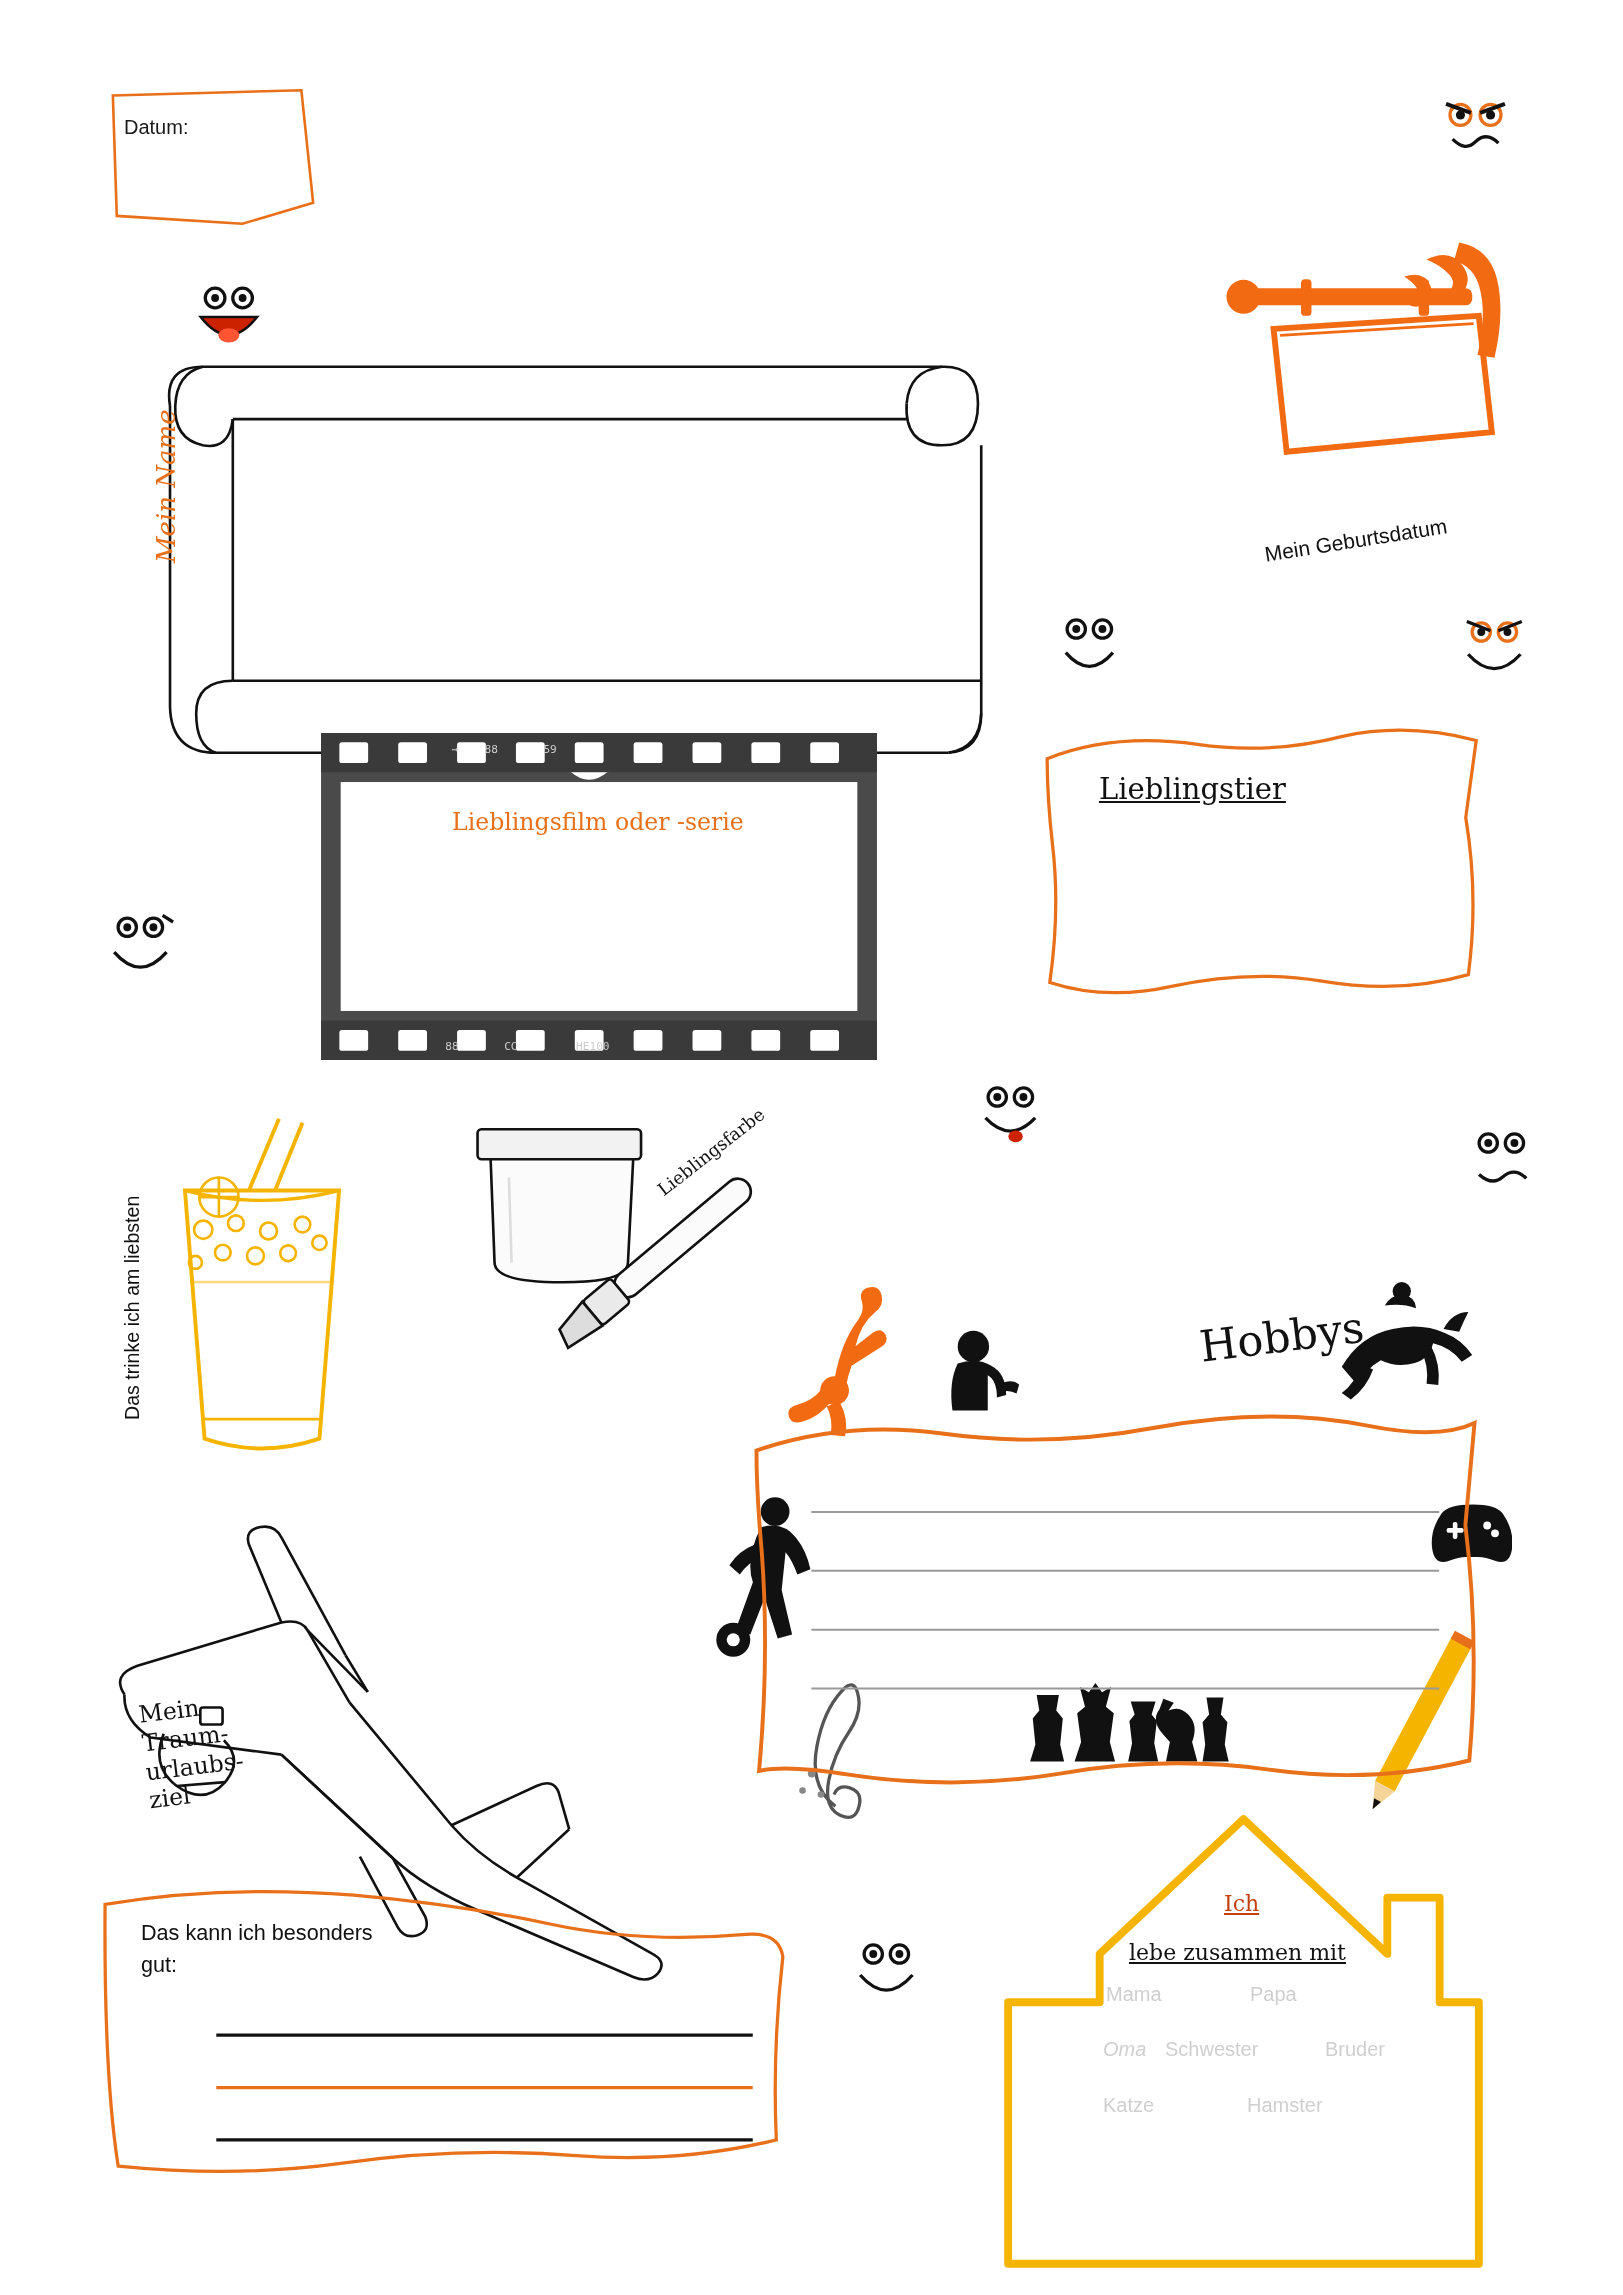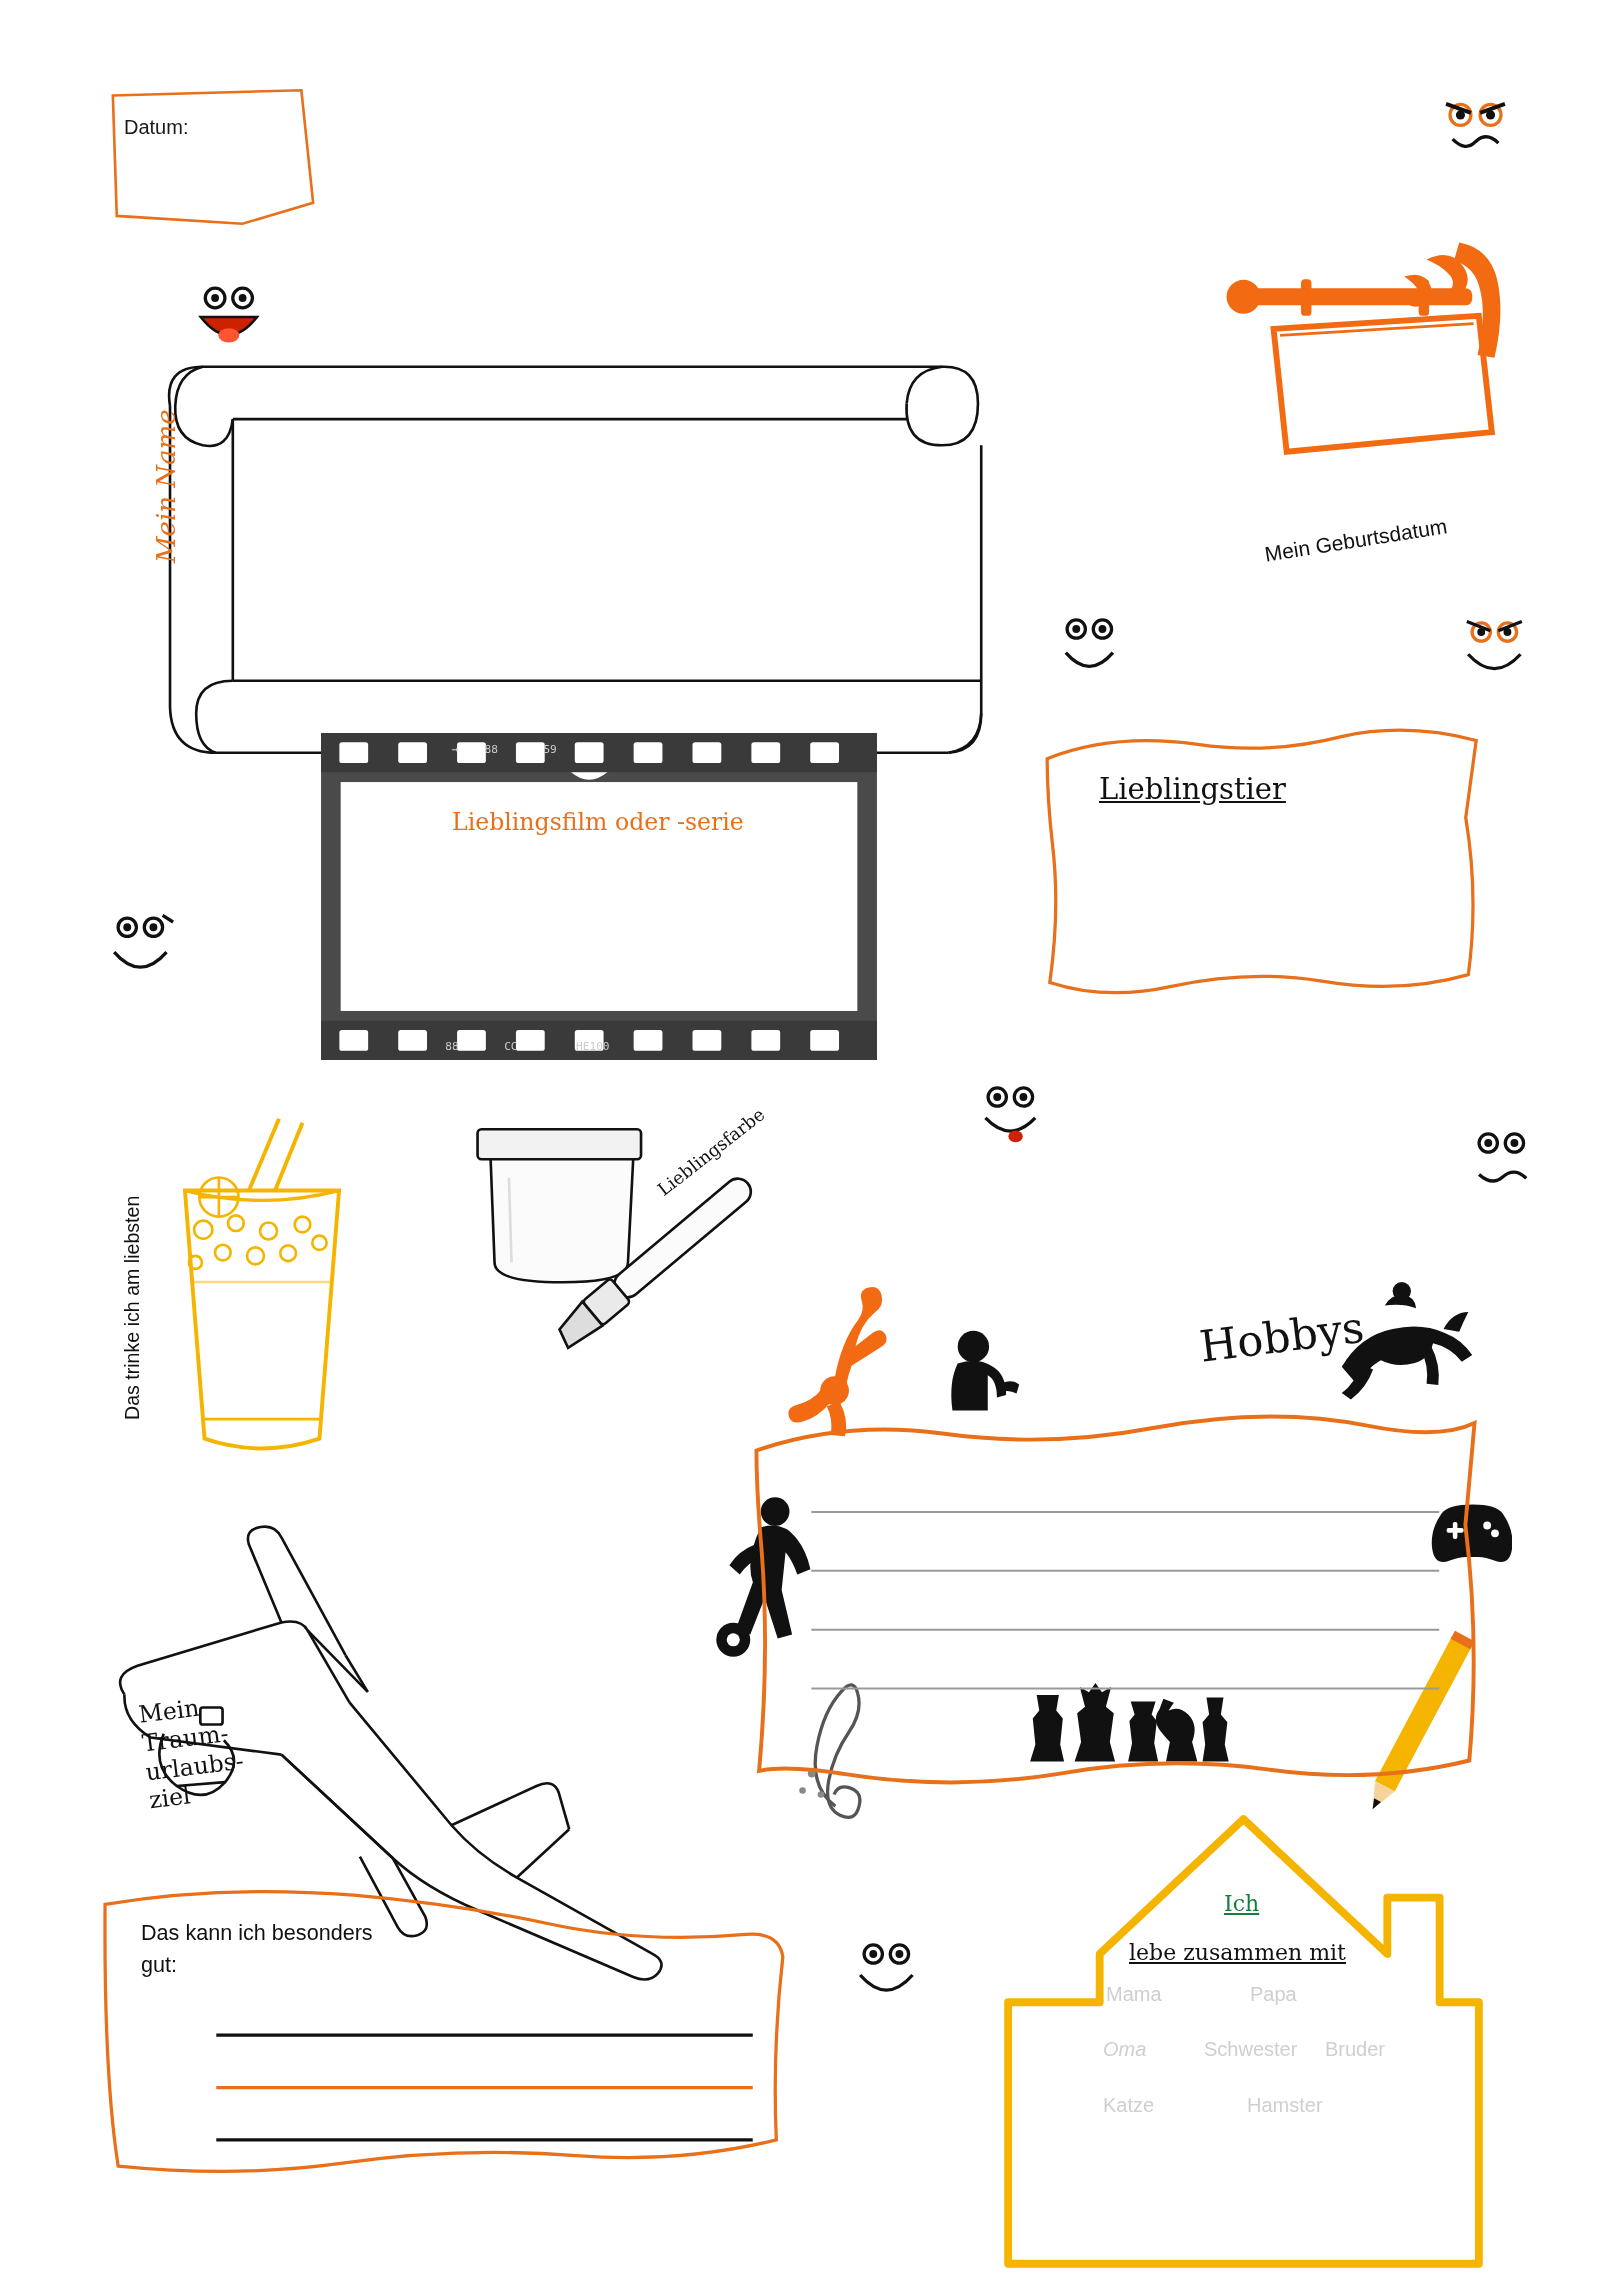--- a/index.html
+++ b/index.html
@@ -159,21 +159,21 @@
     white-space: nowrap;
   }
 
   
   #house { left: 982px; top: 1806px; width: 523px; height: 471px; }
   #house-title {
     left: 1224px;
     top: 1891px;
     font-family: "DejaVu Serif", serif;
     font-size: 22px;
-    color: #15803d;
+    color: #c2410c;
     text-decoration: underline;
     white-space: nowrap;
   }
   #house-sub {
     left: 1129px;
     top: 1940px;
     font-family: "DejaVu Serif", serif;
     font-size: 22px;
     color: #111;
     text-decoration: underline;
@@ -514,19 +514,19 @@
 
   <svg id="house" class="abs" viewBox="0 0 800 720">
     <path d="M40 300 L40 700 L760 700 L760 300 L700 300 L700 140 L620 140 L620 226 L400 20 L180 226 L180 300 Z" fill="none" stroke="#F5B400" stroke-width="12" stroke-linejoin="round"></path>
   </svg>
   <div id="house-title" class="abs">Ich</div>
   <div id="house-sub" class="abs">lebe zusammen mit</div>
 
   <div class="house-word" style="left:1106px;top:1983px;">Mama</div>
   <div class="house-word" style="left:1250px;top:1983px;">Papa</div>
   <div class="house-word" style="left:1103px;top:2038px;font-style:italic;">Oma</div>
-  <div class="house-word" style="left:1204px;top:2038px;">Schwester</div>
+  <div class="house-word" style="left:1165px;top:2038px;">Schwester</div>
   <div class="house-word" style="left:1325px;top:2038px;">Bruder</div>
   <div class="house-word" style="left:1103px;top:2094px;">Katze</div>
   <div class="house-word" style="left:1247px;top:2094px;">Hamster</div>
 
 </div>
 
 
 </body></html>

